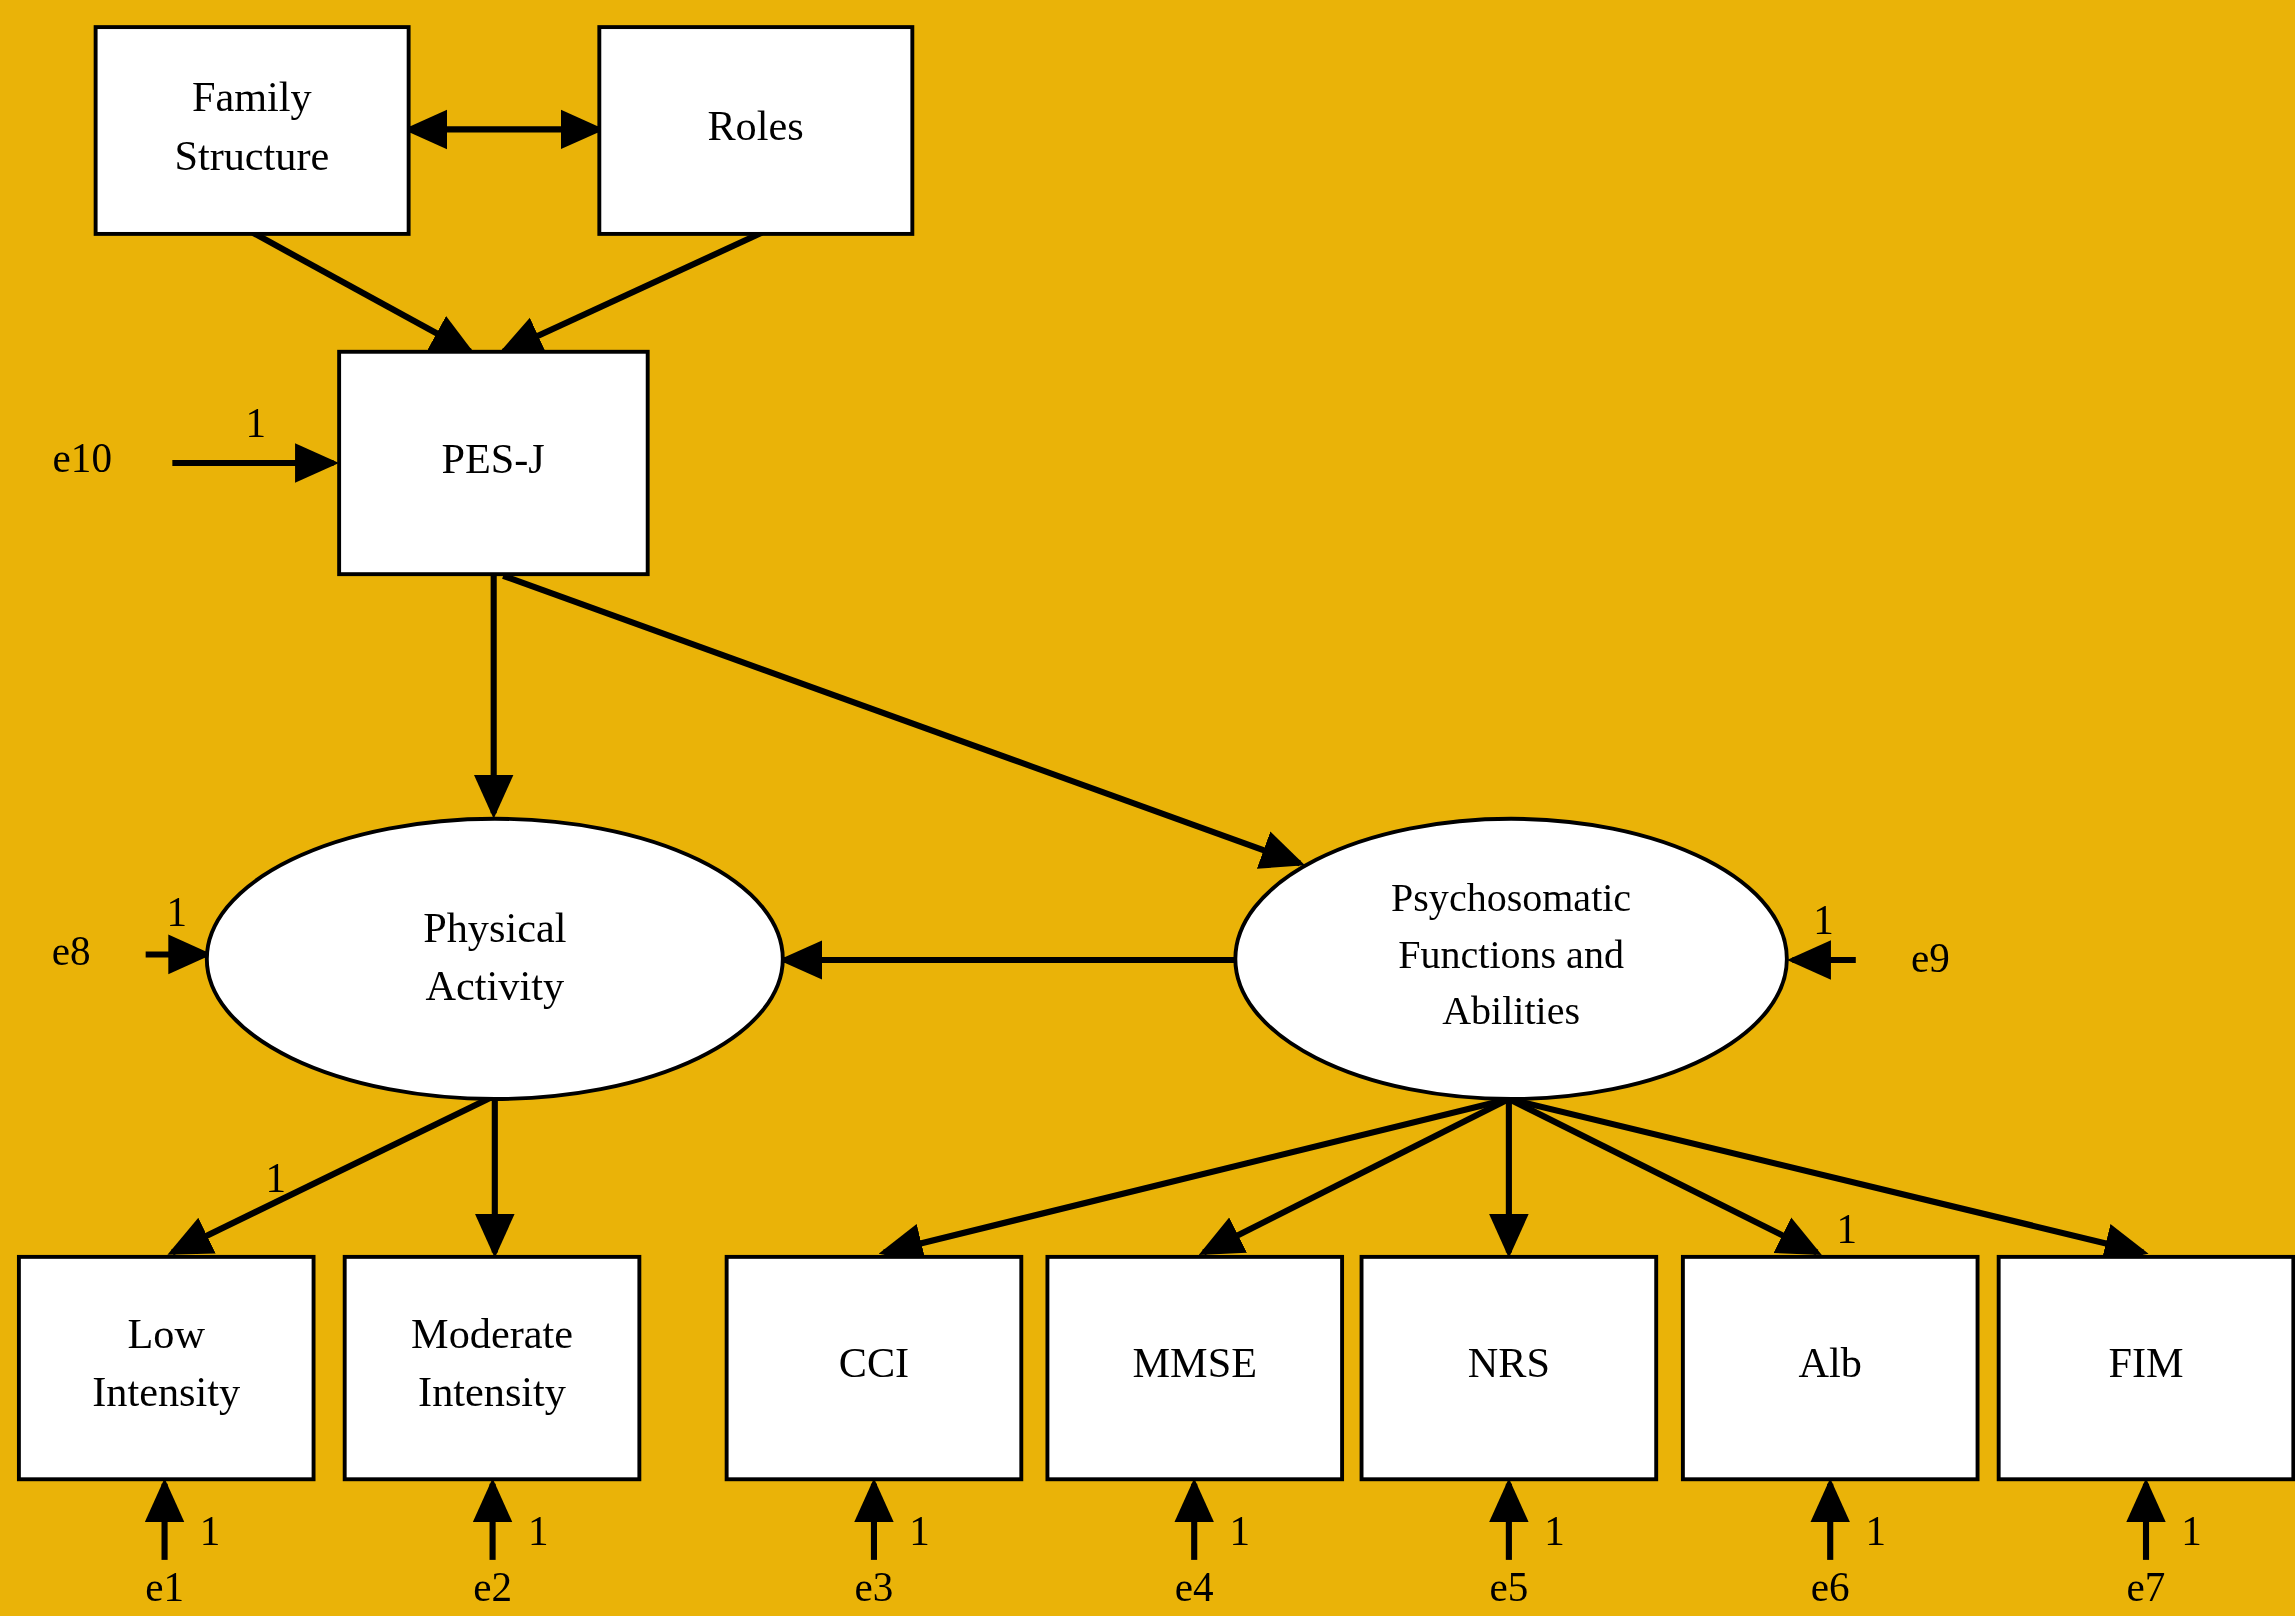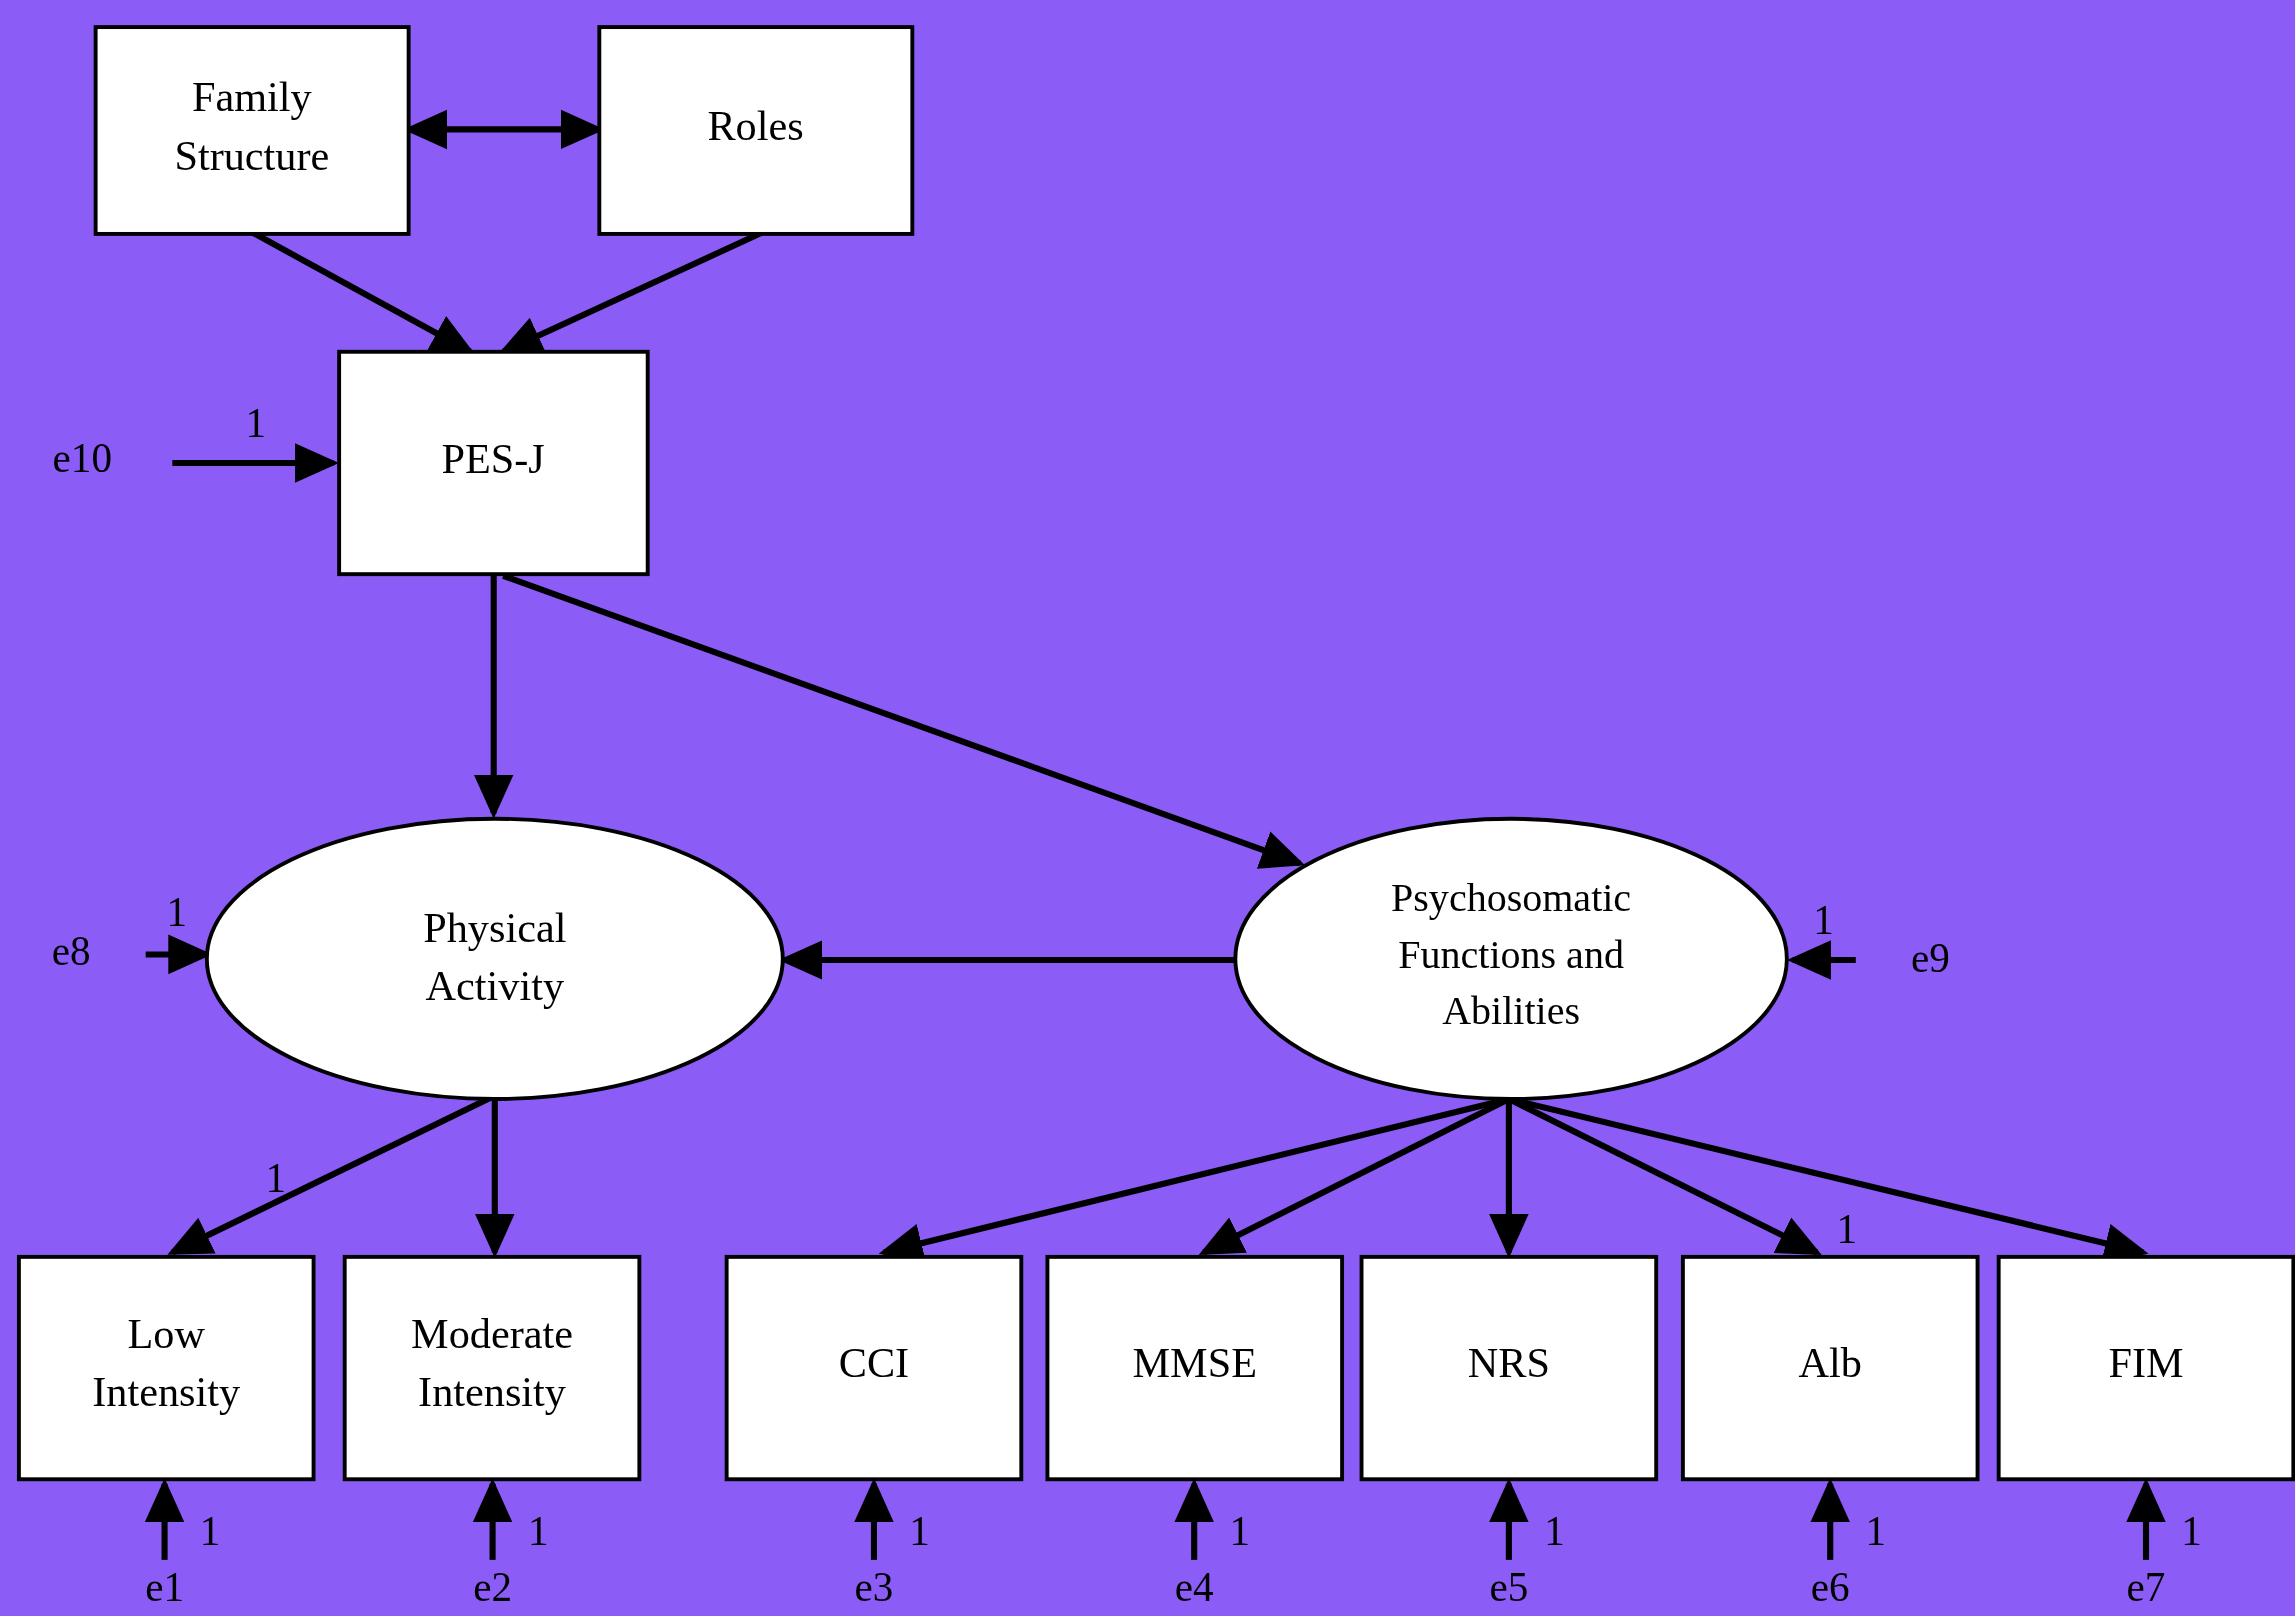--- a/index.html
+++ b/index.html
@@ -4,21 +4,21 @@
 <style>
   html, body {
     margin: 0;
     padding: 0;
     background: #ffffff;
   }
   #stage {
     position: relative;
     width: 2295px;
     height: 1617px;
-    background: #8b5cf6;
+    background: #eab308;
     overflow: hidden;
     font-family: "Liberation Serif", "DejaVu Serif", serif;
   }
   svg#diagram {
     position: absolute;
     inset: 0;
     width: 2295px;
     height: 1617px;
     display: block;
   }

